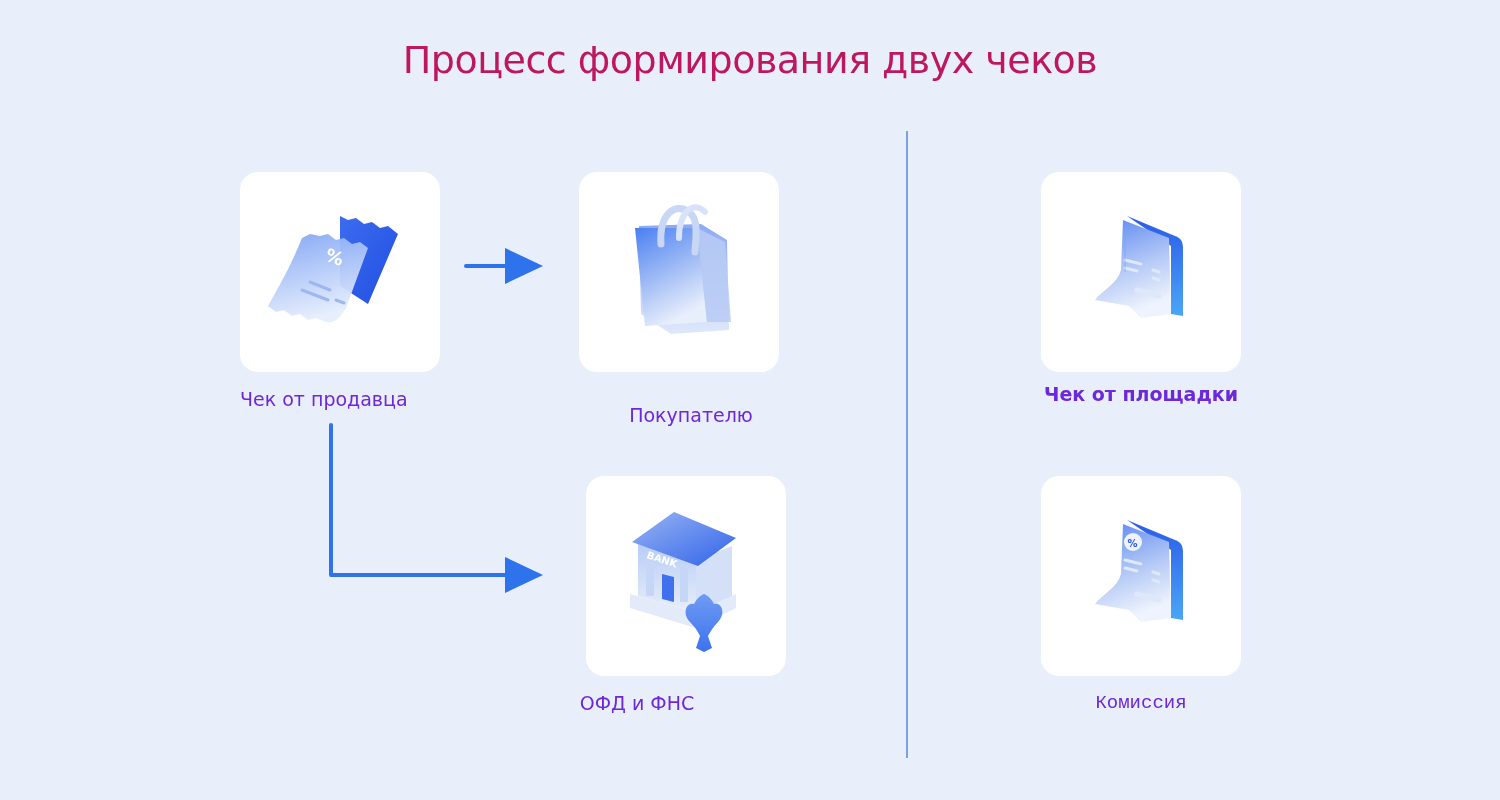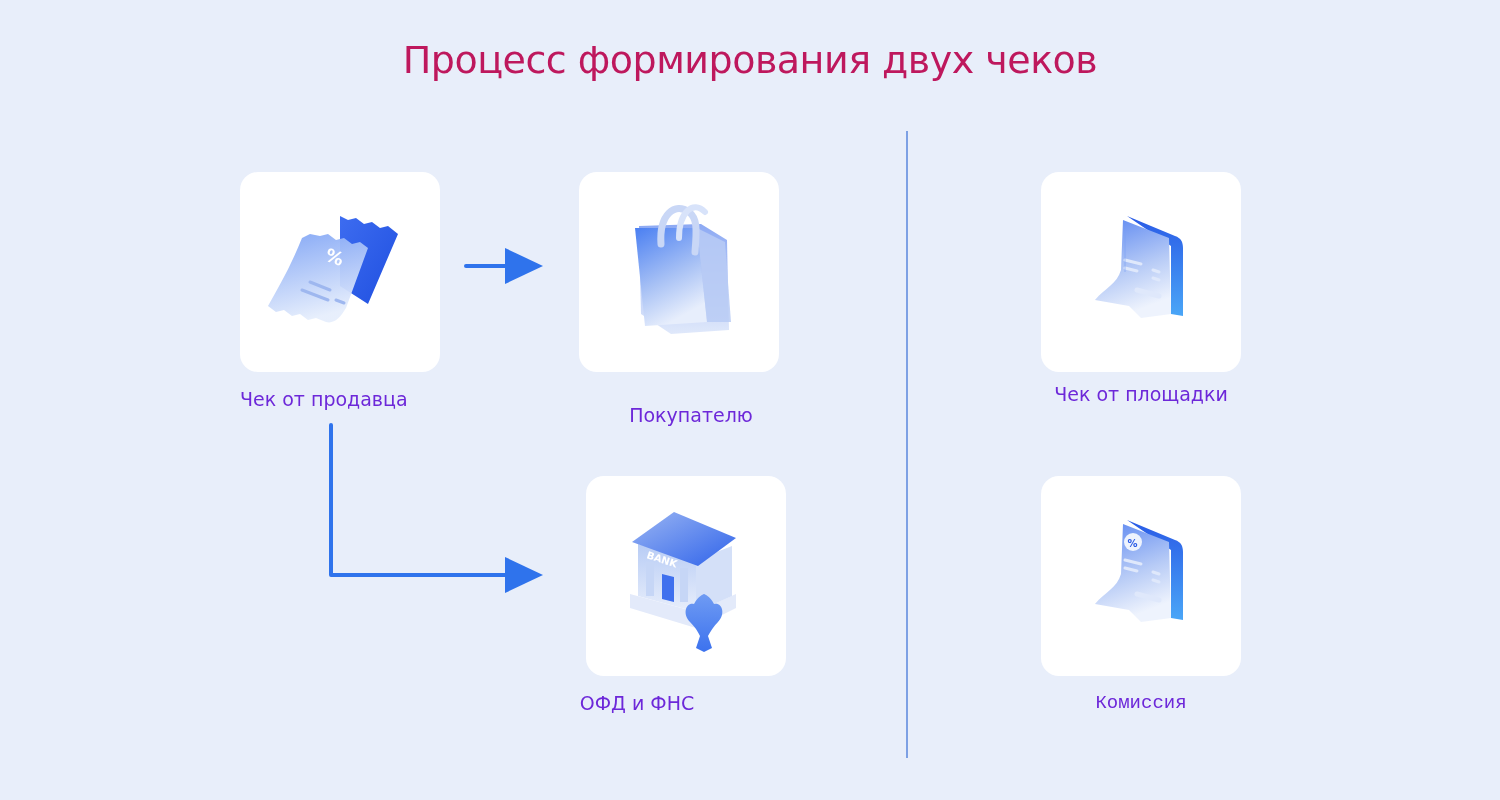--- a/index.html
+++ b/index.html
@@ -176,21 +176,21 @@
     <path d="M86,44 L134,64 C140,66 142,70 142,76 L142,144 L130,142 L130,74 Z" fill="url(#docBack)"></path>
     <path d="M82,48 L128,66 L130,142 L100,146 C96,142 92,138 88,134 L54,128 C64,116 76,112 80,98 Z" fill="url(#docFront)"></path>
     <line x1="84" y1="88" x2="100" y2="92" stroke="#dfe8fb" stroke-width="3" stroke-linecap="round"></line>
     <line x1="84" y1="96" x2="96" y2="99" stroke="#dfe8fb" stroke-width="3" stroke-linecap="round"></line>
     <line x1="112" y1="98" x2="118" y2="100" stroke="#dfe8fb" stroke-width="3" stroke-linecap="round"></line>
     <line x1="112" y1="106" x2="118" y2="108" stroke="#dfe8fb" stroke-width="3" stroke-linecap="round"></line>
     <line x1="96" y1="118" x2="118" y2="124" stroke="#dfe8fb" stroke-width="5" stroke-linecap="round"></line>
     <line x1="84" y1="60" x2="84" y2="100" stroke="#7aa0f3" stroke-width="1" opacity="0.6"></line>
   </svg>
 </div>
-<div class="label" style="left:1041px; top:383px; width:200px;">Чек от площадки</div>
+<div class="label" style="left:1041px; top:383px; width:200px;font-weight:bold;">Чек от площадки</div>
 
 <div class="card" style="left:1041px; top:476px;">
   <svg viewBox="0 0 200 200">
     <defs>
       <linearGradient id="docBack2" x1="0" y1="0" x2="0" y2="1">
         <stop offset="0" stop-color="#2a5be6"></stop>
         <stop offset="1" stop-color="#4aa6f7"></stop>
       </linearGradient>
       <linearGradient id="docFront2" x1="0" y1="0" x2="0.3" y2="1">
         <stop offset="0" stop-color="#5a86f1"></stop>

